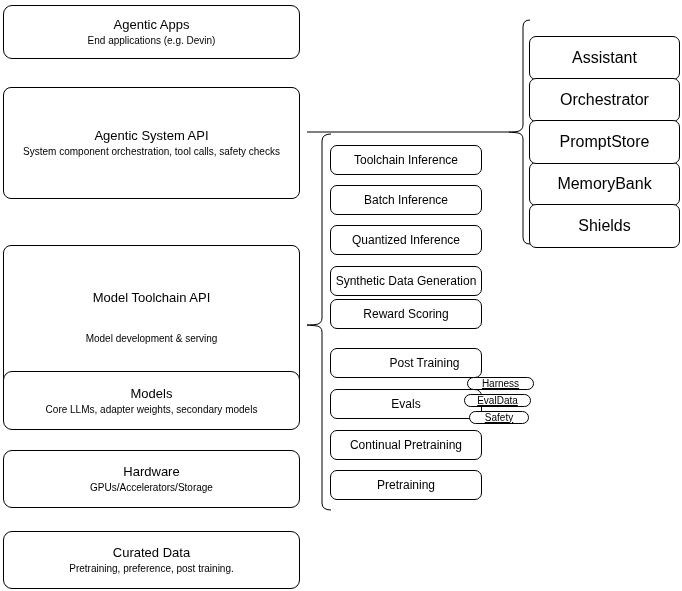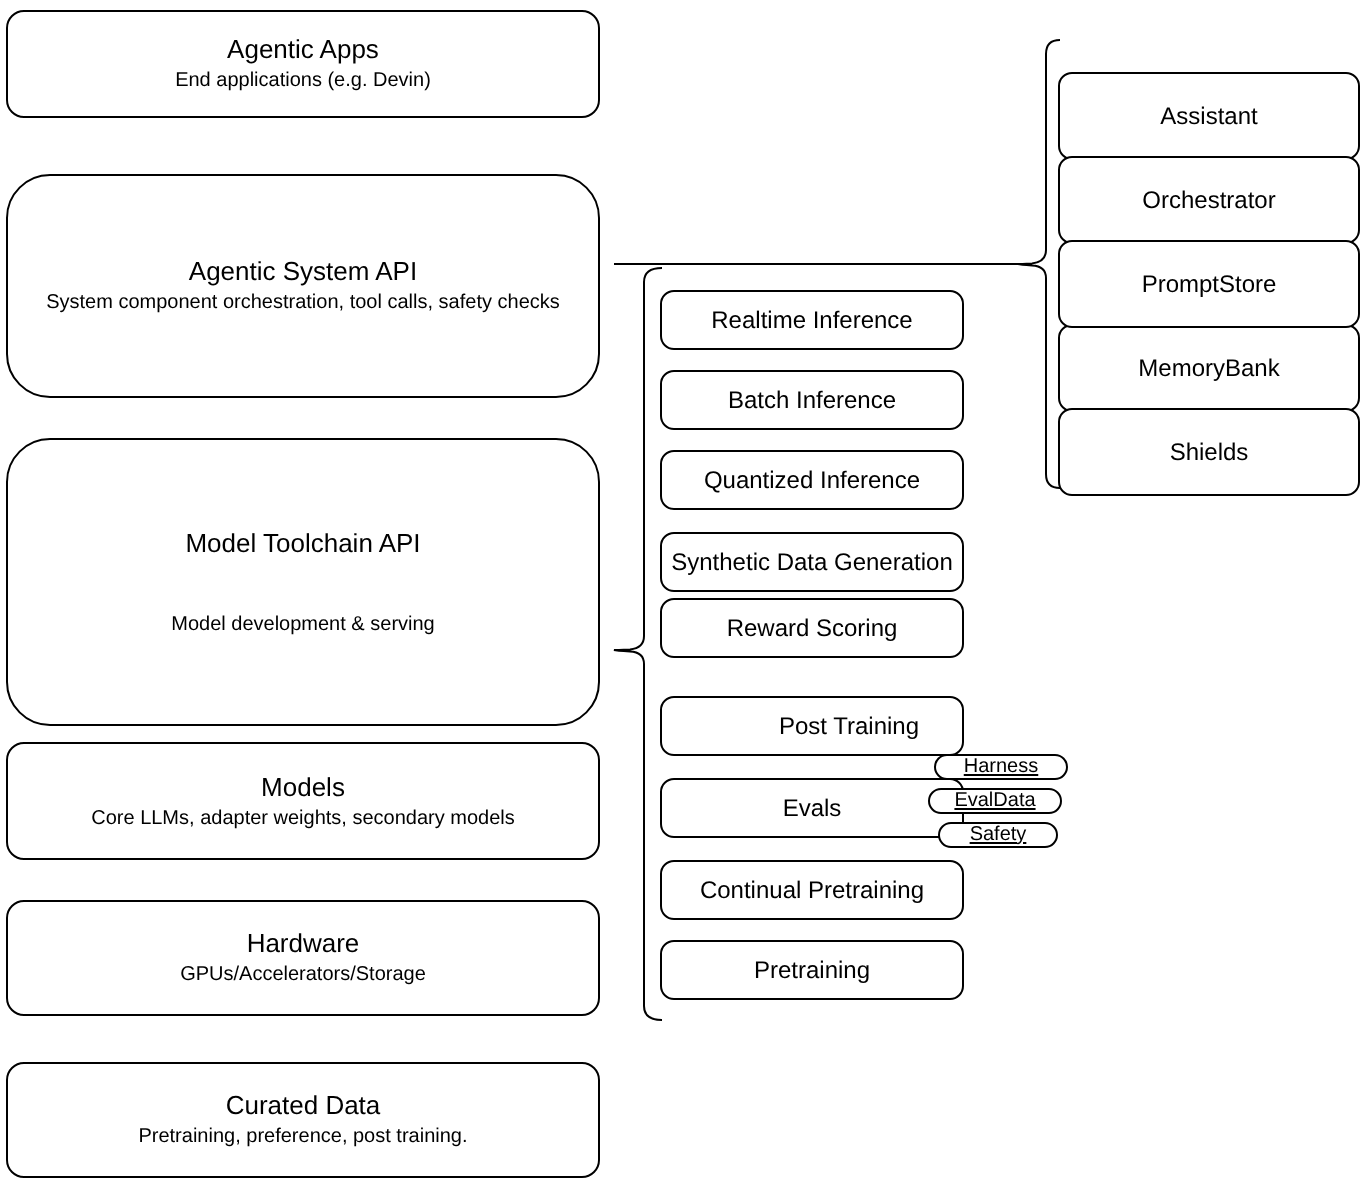--- a/index.html
+++ b/index.html
@@ -24,34 +24,34 @@
   }
   .lbox {
     left: 3px;
     width: 297px;
     flex-direction: column;
     gap: 3px;
   }
   .lbox .title { font-size: 13px; line-height: 15px; }
   .lbox .subtitle { font-size: 10px; line-height: 12px; }
   .r-small { border-radius: 9px; }
-  .r-large { border-radius: 22px; }
+  .r-large { border-radius: 8px; }
   .mbox {
     left: 330px;
     width: 152px;
     height: 30px;
     border-radius: 7px;
     font-size: 12px;
   }
   .rbox {
     left: 529px;
     width: 151px;
     height: 44px;
     border-radius: 7px;
-    font-size: 12px;
+    font-size: 16px;
   }
   .tag {
     position: absolute;
     background: #ffffff;
     border: 1px solid #000000;
     border-radius: 7px;
     display: flex;
     align-items: center;
     justify-content: center;
     font-size: 10px;
@@ -74,42 +74,42 @@
   <div class="box lbox r-small" style="top:5px;height:54px;">
     <div class="title">Agentic Apps</div>
     <div class="subtitle">End applications (e.g. Devin)</div>
   </div>
 
   <div class="box lbox r-large" style="top:87px;height:112px;">
     <div class="title">Agentic System API</div>
     <div class="subtitle">System component orchestration, tool calls, safety checks</div>
   </div>
 
-  <div class="box lbox r-large" style="top:219px;height:144px;gap:28px;">
+  <div class="box lbox r-large" style="top:245px;height:144px;gap:28px;">
     <div class="title">Model Toolchain API</div>
     <div class="subtitle">Model development &amp; serving</div>
   </div>
 
   <div class="box lbox r-small" style="top:371px;height:59px;">
     <div class="title">Models</div>
     <div class="subtitle">Core LLMs, adapter weights, secondary models</div>
   </div>
 
   <div class="box lbox r-small" style="top:450px;height:58px;">
     <div class="title">Hardware</div>
     <div class="subtitle">GPUs/Accelerators/Storage</div>
   </div>
 
   <div class="box lbox r-small" style="top:531px;height:58px;">
     <div class="title">Curated Data</div>
     <div class="subtitle">Pretraining, preference, post training.</div>
   </div>
 
   <div class="box mbox" style="top:145px;">
-    <span>Realtime Inference</span>
+    <span>Toolchain Inference</span>
   </div>
   <div class="box mbox" style="top:185px;">
     <span>Batch Inference</span>
   </div>
   <div class="box mbox" style="top:225px;">
     <span>Quantized Inference</span>
   </div>
   <div class="box mbox" style="top:266px;">
     <span>Synthetic Data Generation</span>
   </div>

